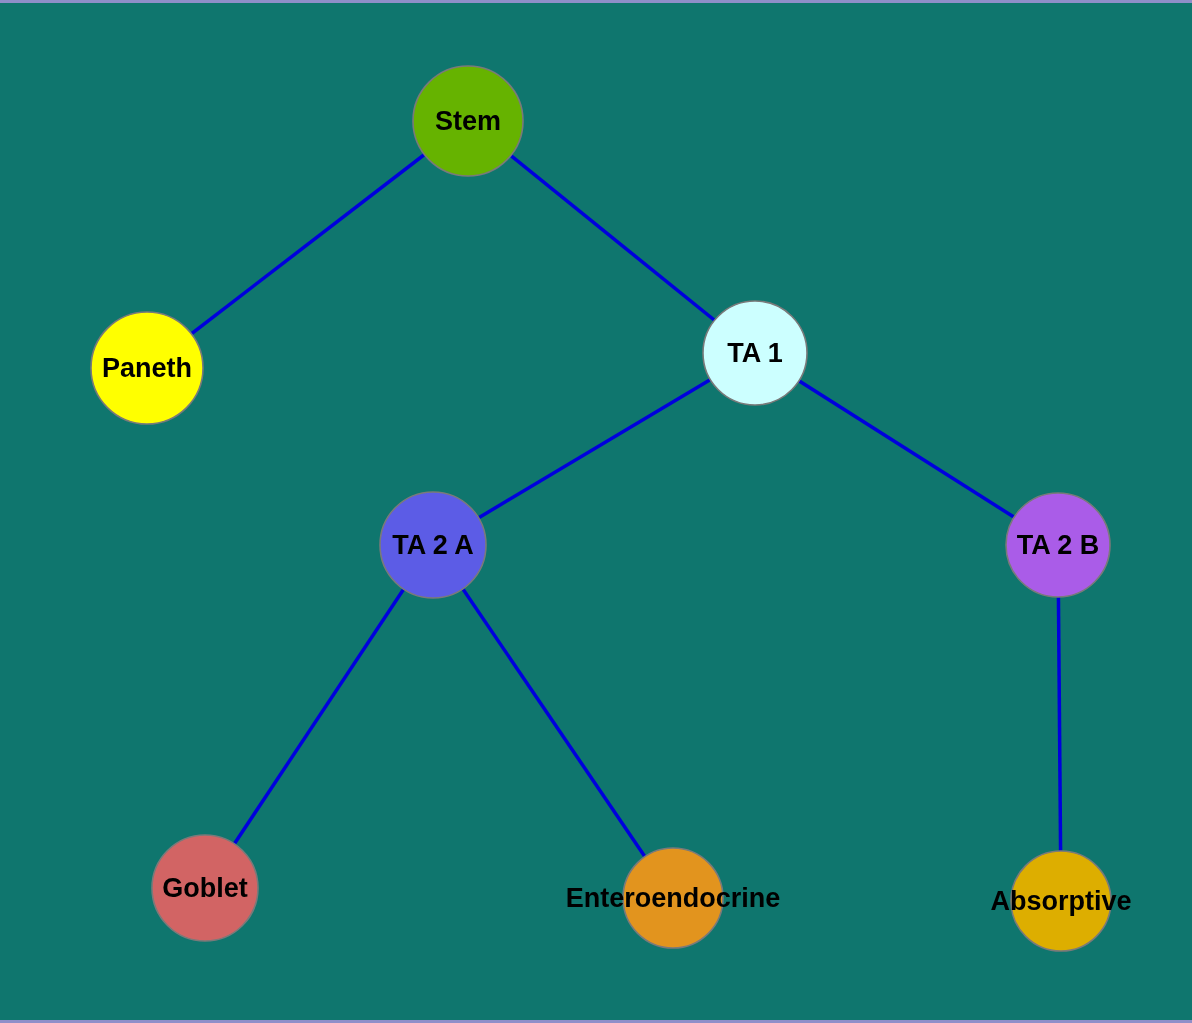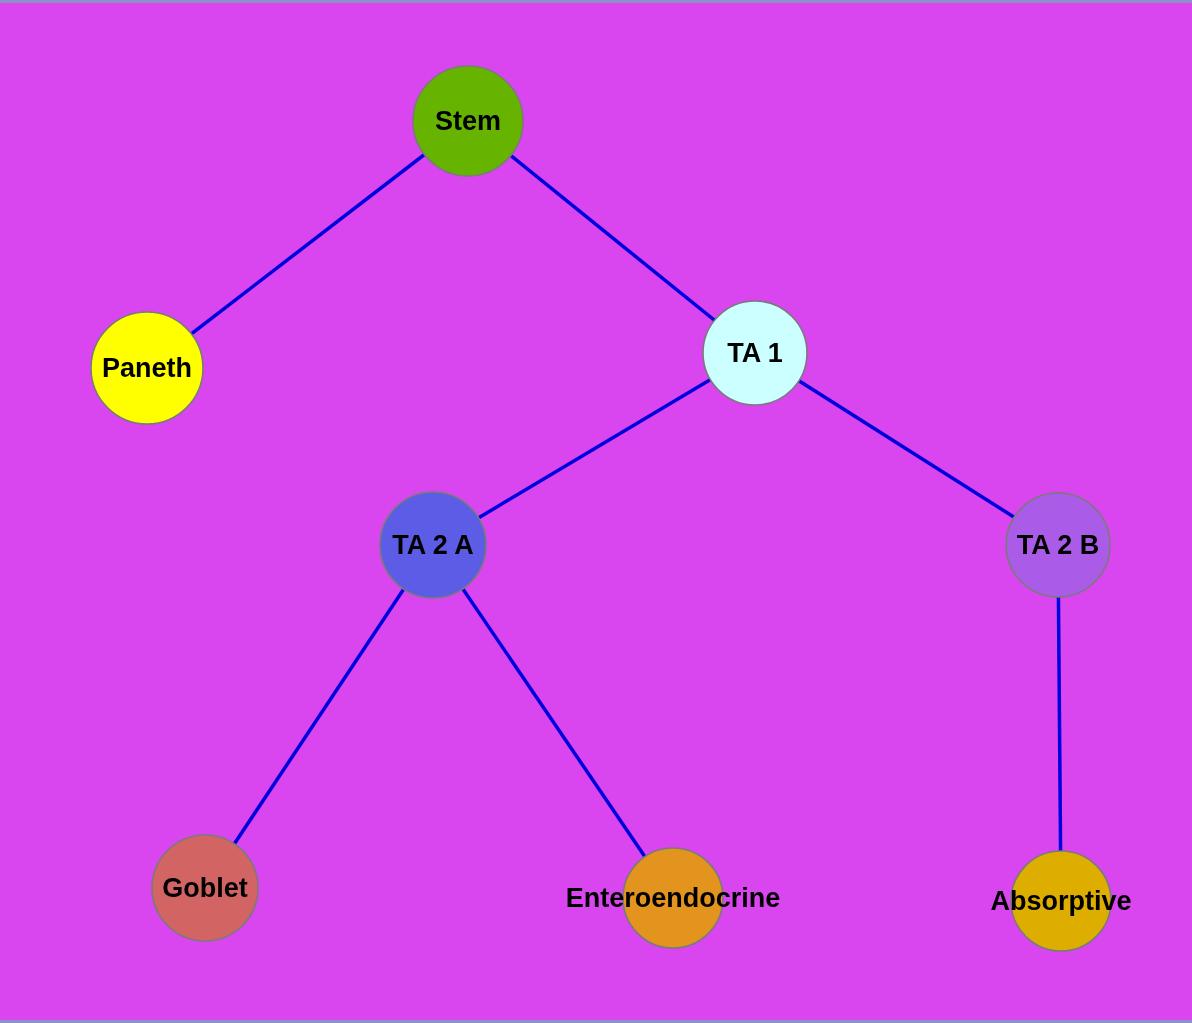--- a/index.html
+++ b/index.html
@@ -5,21 +5,21 @@
   html, body {
     margin: 0;
     padding: 0;
     background: #c9c9f2;
     font-family: "Liberation Sans", sans-serif;
   }
   .stage {
     position: relative;
     width: 1192px;
     height: 1023px;
-    background: #d946ef;
+    background: #0f766e;
     border-top: 3px solid #8f8fc9;
     border-bottom: 3px solid #8f8fc9;
     box-sizing: border-box;
     overflow: hidden;
   }
   svg.graph {
     display: block;
     width: 1192px;
     height: 1023px;
   }

